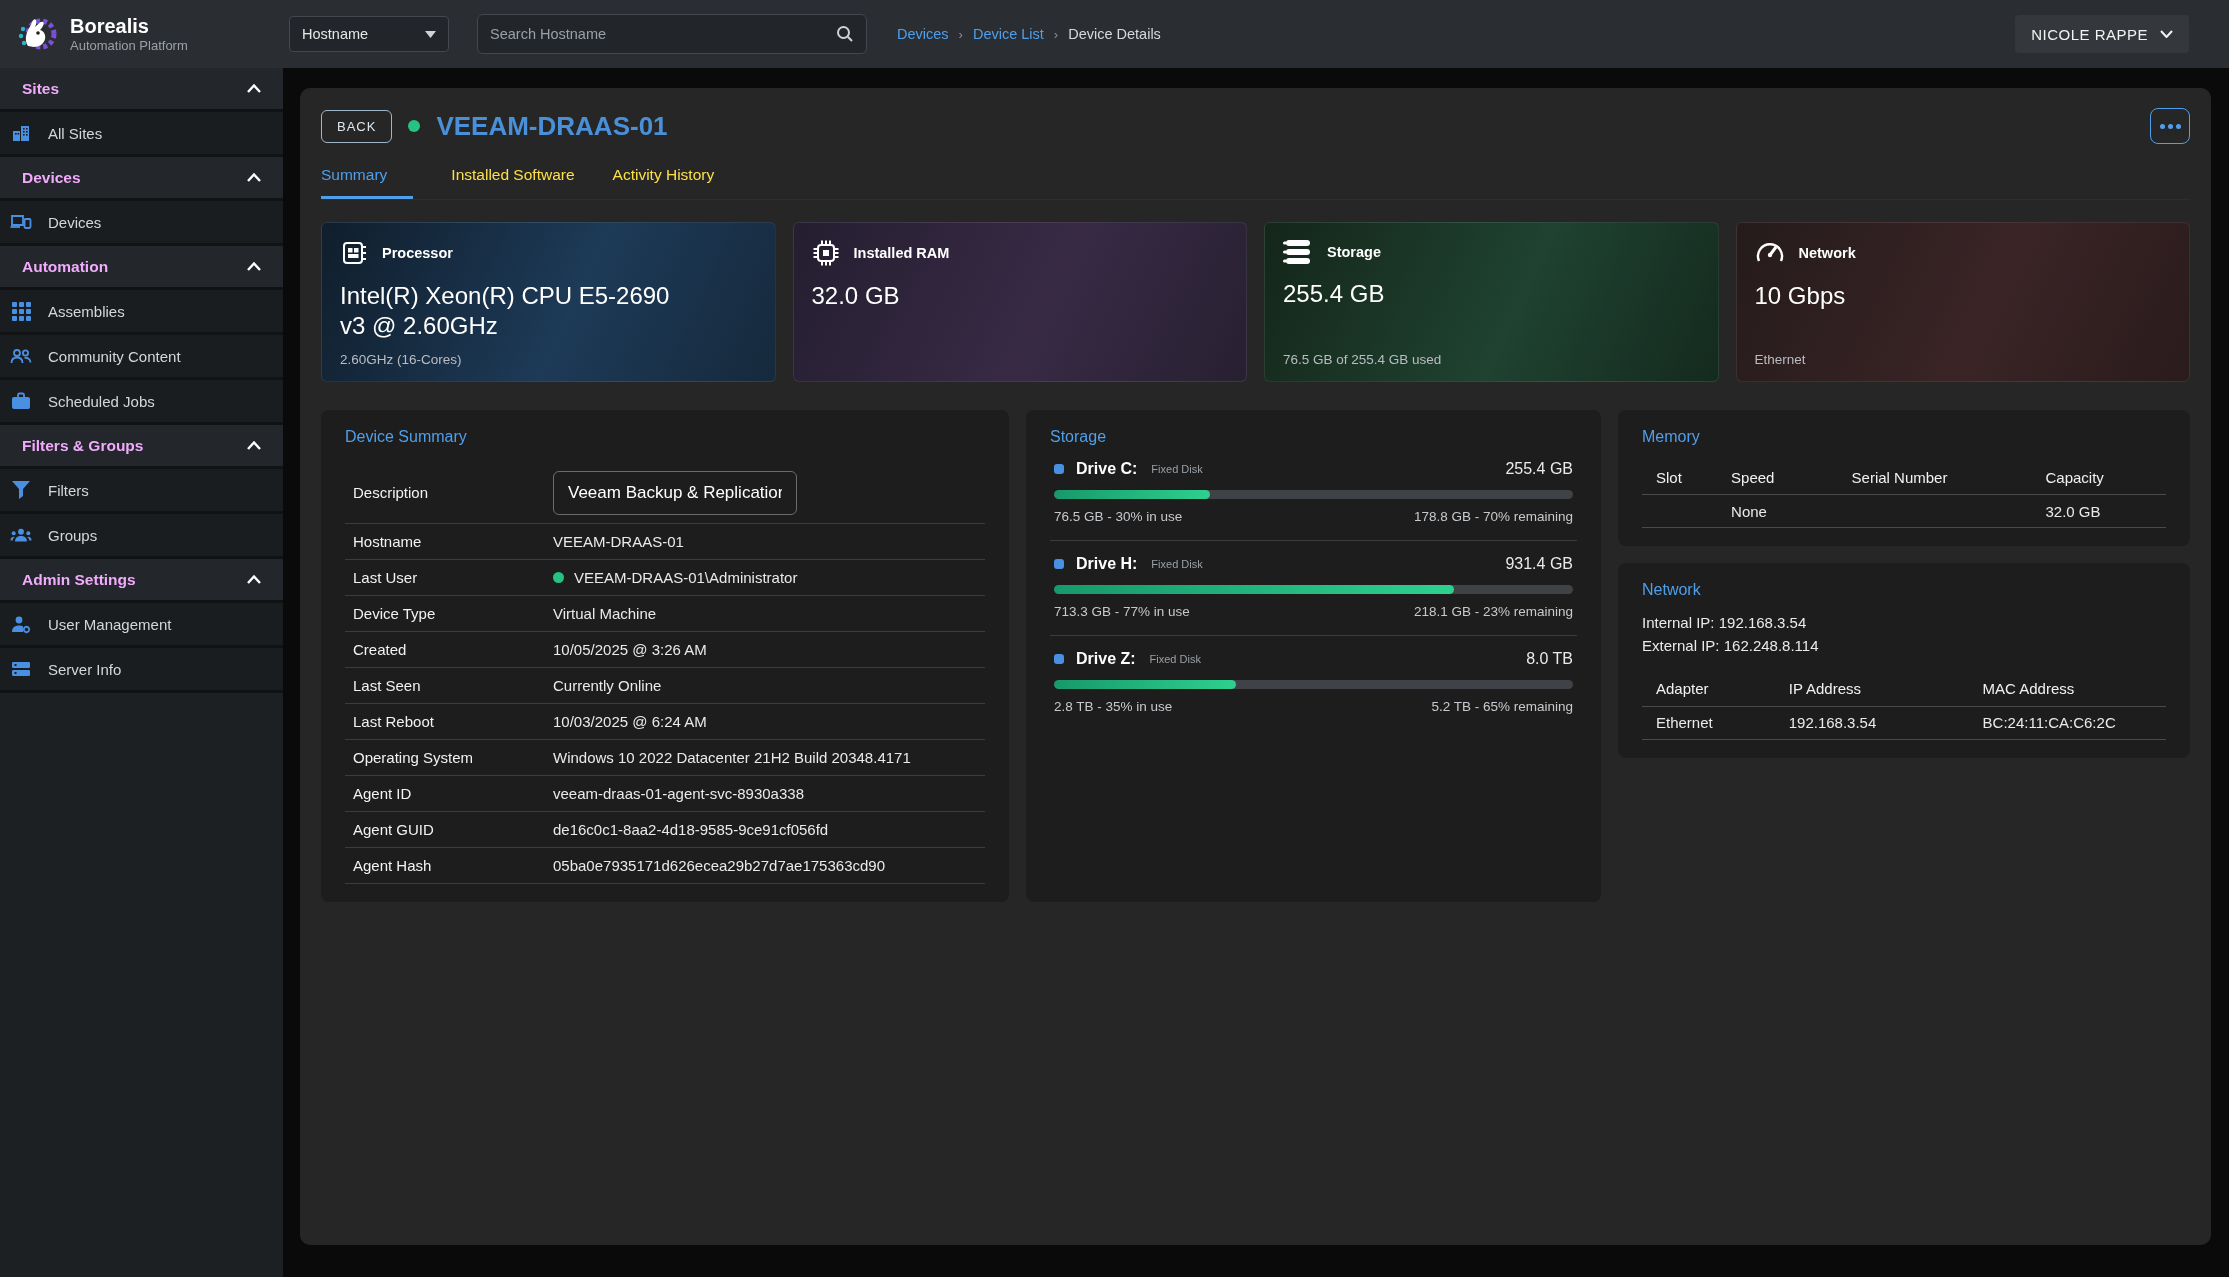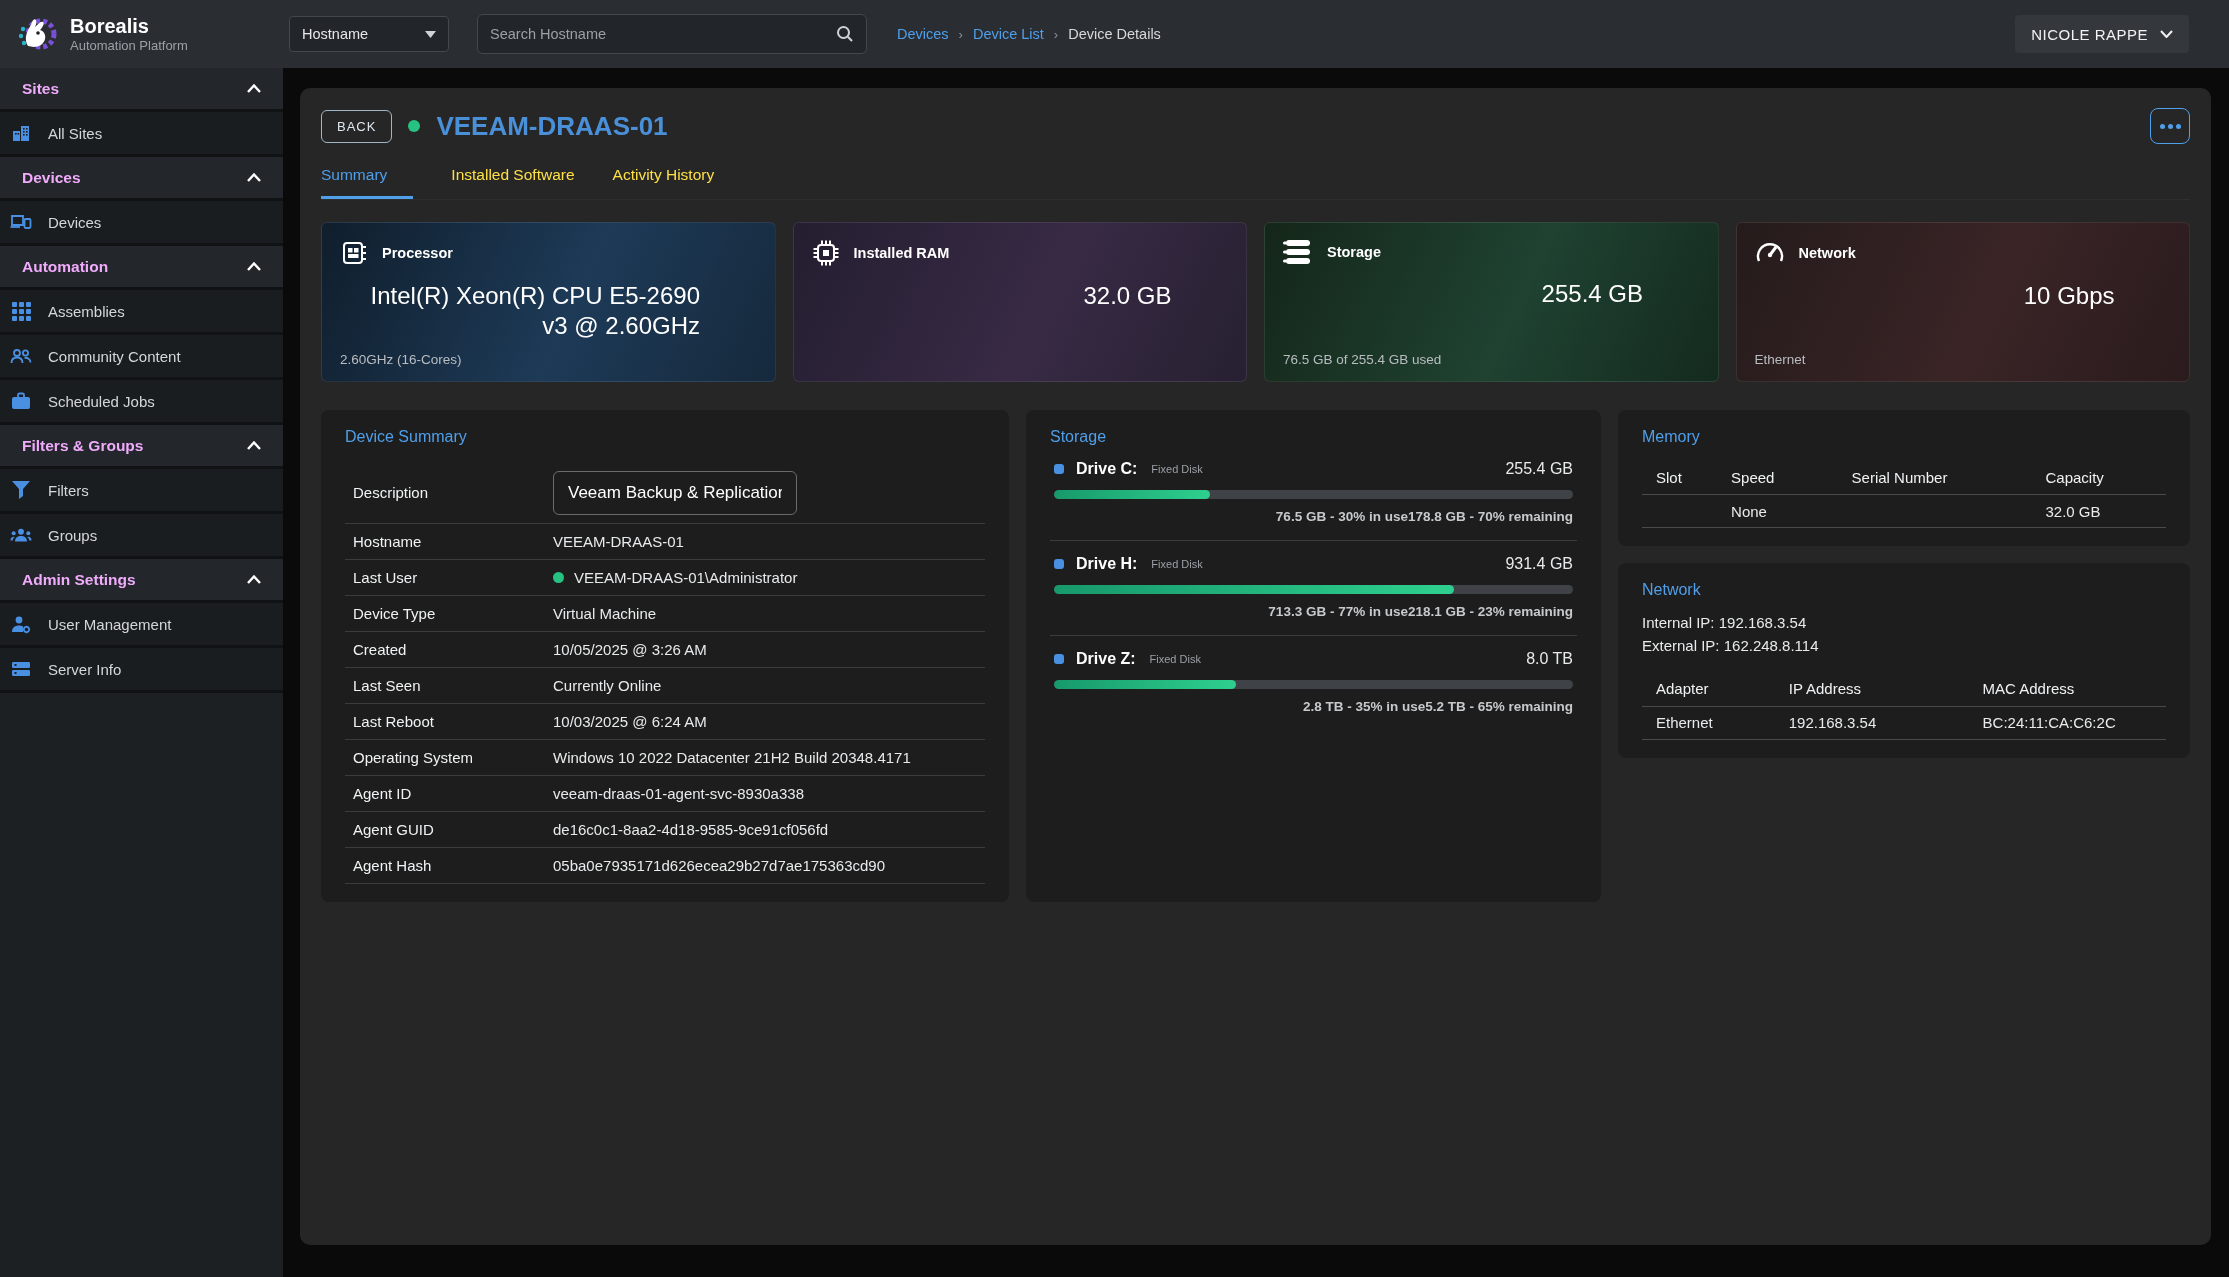--- a/index.html
+++ b/index.html
@@ -39,21 +39,21 @@
   .back-btn { height:33px; padding:0 15px; background:transparent; border:1px solid #9fb6c9; border-radius:6px;
     color:#dfe7ee; font-size:13px; letter-spacing:1px; cursor:pointer; font-family:"Liberation Sans", sans-serif; }
   .status-dot { width:12px; height:12px; border-radius:50%; background:#27c281; }
   .device-title { font-size:26px; color:#4a90d9; }
   .more-btn { margin-left:auto; width:40px; height:36px; border:1px solid #4f9fea; border-radius:8px;
     background:transparent; display:flex; align-items:center; justify-content:center; gap:3px; cursor:pointer; }
   .more-btn i { width:5px; height:5px; border-radius:50%; background:#4f9fea; }
   .tabs { margin-top:22px; display:flex; gap:38px; border-bottom:1px solid rgba(255,255,255,0.04); }
   .tab { padding-bottom:12px; font-size:15.5px; color:#fde047; cursor:pointer; border-bottom:3px solid transparent; }
   .tab.active { color:#4f9fea; border-bottom-color:#4f9fea; padding-right:26px; }
-  .cards { margin-top:22px; display:grid; grid-template-columns:repeat(4,1fr); gap:17px;text-align:right; }
+  .cards { margin-top:22px; display:grid; grid-template-columns:repeat(4,1fr); gap:17px; }
   .card { height:160px; border-radius:6px; border:1px solid rgba(255,255,255,0.09); padding:16px 18px; position:relative; }
   .card-head { display:flex; align-items:center; gap:14px; }
   .card-title { font-size:14.5px; font-weight:bold; color:#fff; }
   .card-value { margin-top:14px; font-size:24px; color:#fff; line-height:1.25; max-width:360px; }
   .card-footer { position:absolute; left:18px; bottom:14px; font-size:13.5px; color:#b9bdc2; }
   .card-cpu { background:linear-gradient(115deg,#101e2c 0%,#1d3a57 55%,#16293c 100%); }
   .card-ram { background:linear-gradient(115deg,#241e30 0%,#382a45 55%,#272031 100%); }
   .card-sto { background:linear-gradient(115deg,#142619 0%,#1f4231 55%,#142a1e 100%); }
   .card-net { background:linear-gradient(115deg,#251b1b 0%,#3a2426 55%,#2a1b1c 100%); }
   .panels { margin-top:28px; display:flex; gap:17px; align-items:stretch; }
@@ -72,21 +72,21 @@
     white-space:nowrap; overflow:hidden; }
   .drive { padding:14px 4px 16px 4px; border-bottom:1px solid #3c3c3c; }
   .drive:last-child { border-bottom:none; }
   .drive-head { display:flex; align-items:center; gap:12px; }
   .drive-bullet { width:10px; height:10px; border-radius:3px; background:#4a90e2; }
   .drive-name { font-size:16px; font-weight:bold; color:#fff; }
   .drive-type { font-size:11px; color:#9aa0a6; margin-left:2px; }
   .drive-size { margin-left:auto; font-size:16px; color:#e8eaec; }
   .bar-track { margin-top:12px; height:9px; background:#3f4347; border-radius:5px; overflow:hidden; }
   .bar-fill { height:100%; border-radius:5px; background:linear-gradient(90deg,#17996b,#2ed08f); }
-  .drive-caption { margin-top:10px; display:flex; justify-content:flex-end; font-size:13.5px; color:#c7cacd;font-weight:bold; }
+  .drive-caption { margin-top:10px; display:flex; justify-content:space-between; font-size:13.5px; color:#c7cacd; }
   .mini-table { margin-top:14px; }
   .mt-head, .mt-row { display:grid; align-items:center; min-height:34px; font-size:15px; }
   .mem-grid { grid-template-columns:17% 23% 37% 23%; }
   .net-grid { grid-template-columns:28% 37% 35%; }
   .mt-head { color:#f0f2f4; }
   .mt-row { border-top:1px solid #4a4a4a; border-bottom:1px solid #4a4a4a; color:#e8eaec; }
   .mt-pad { padding-left:14px; }
   .ip-lines { margin-top:12px; font-size:15px; color:#e8eaec; line-height:1.55; }
   svg { display:block; }
 </style>

